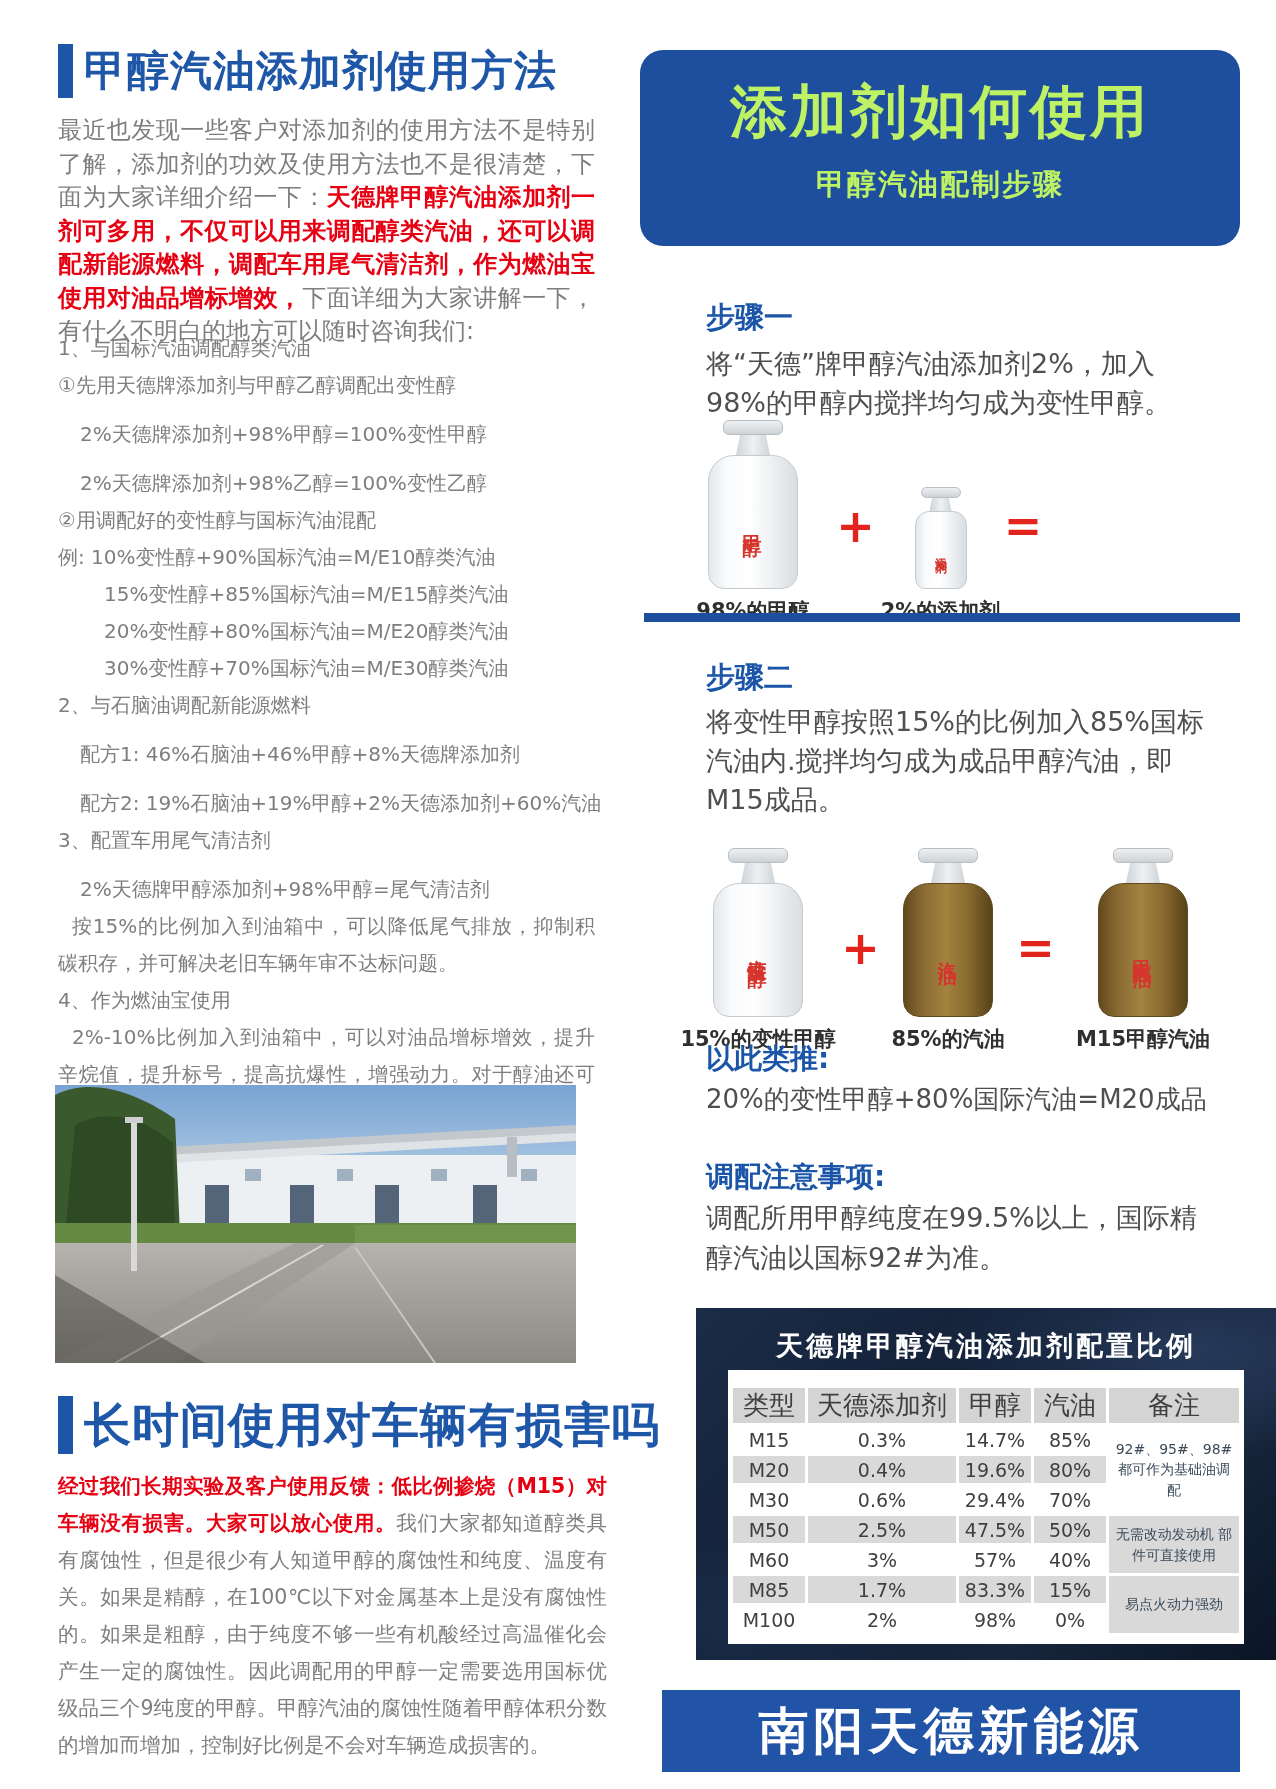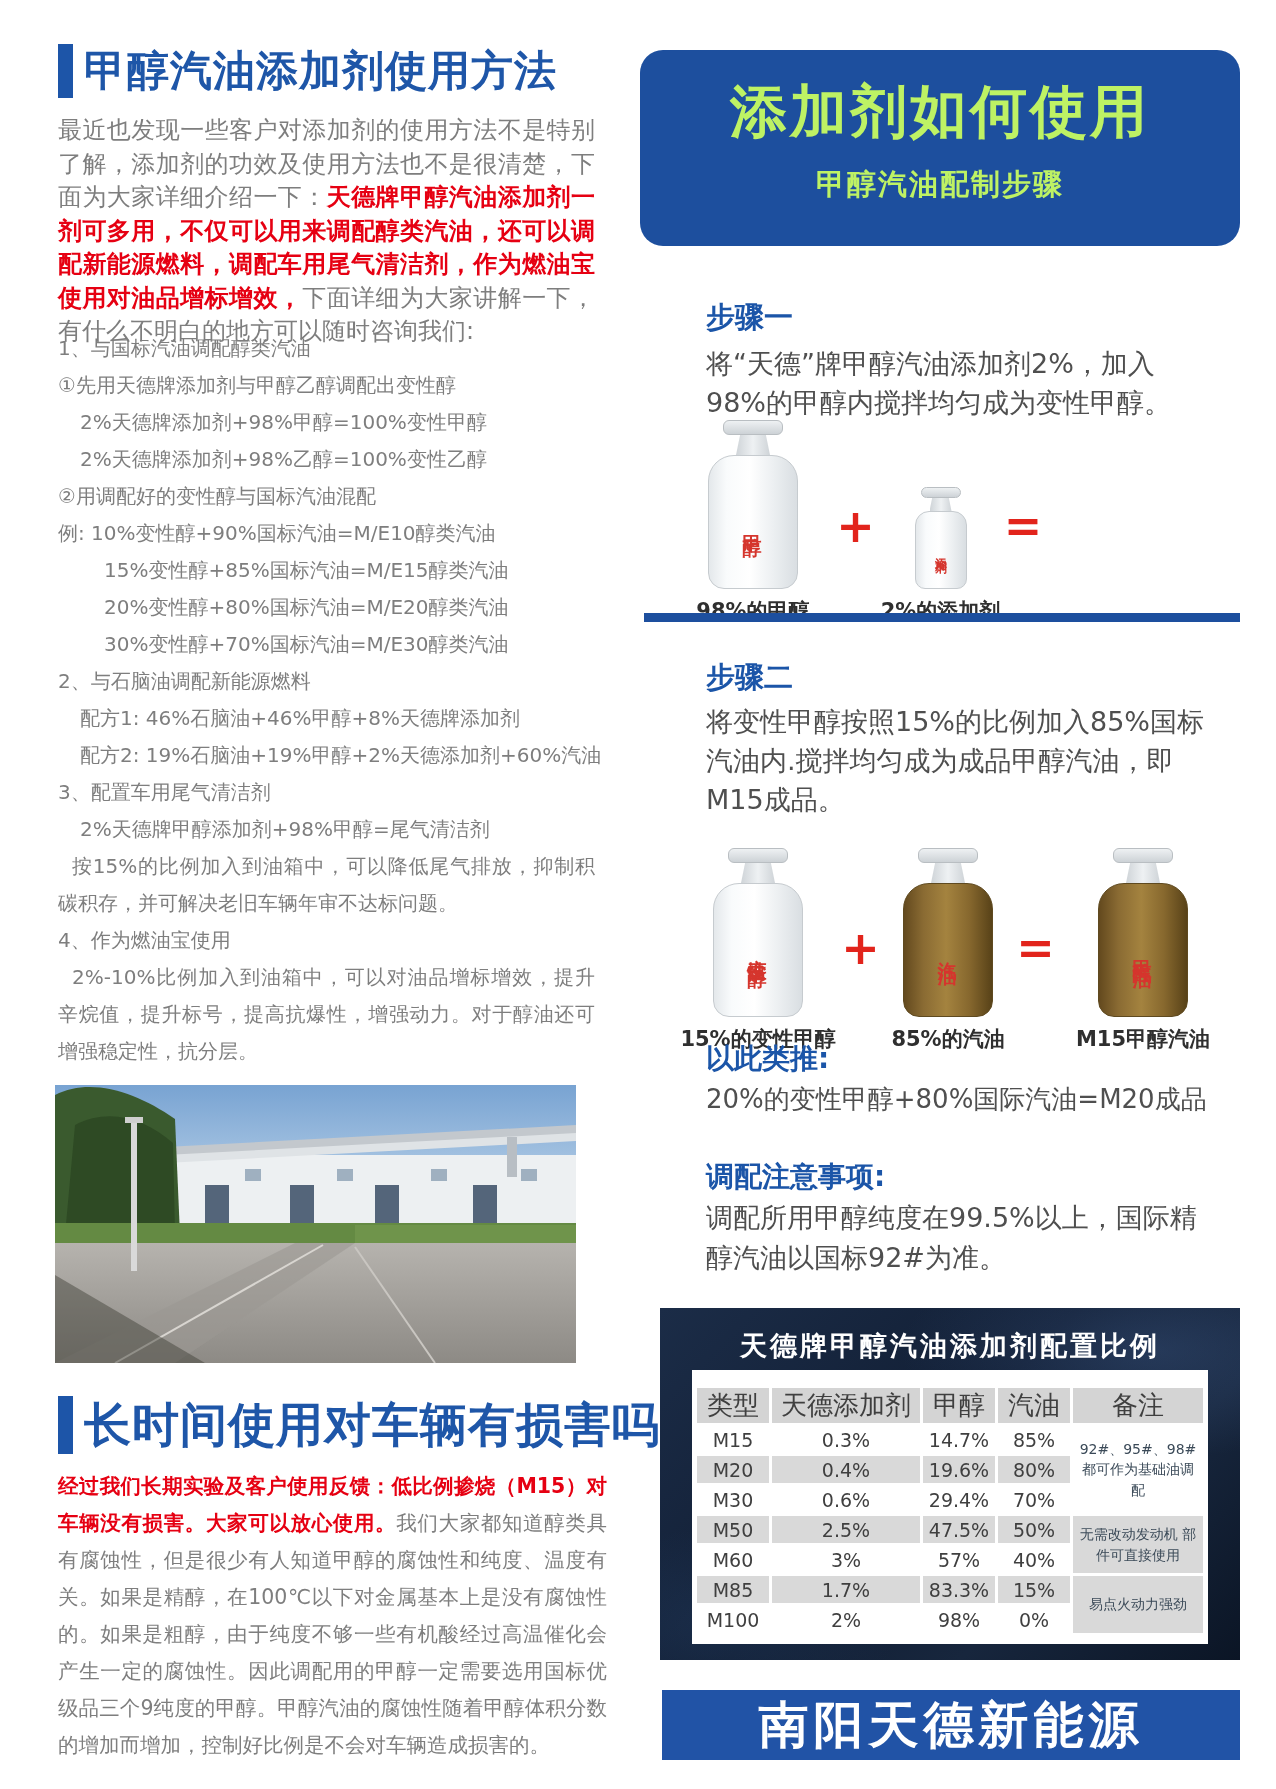--- a/index.html
+++ b/index.html
@@ -19,21 +19,21 @@
   #title2 .bar{height:58px;}
   #title2 .txt{font-size:47px;}
 
   #intro{position:absolute;left:58px;top:114px;width:537px;
     font-size:24px;line-height:33.5px;color:#7e7e7e;text-align:justify;}
   .redbold{color:#e60012;font-weight:bold;}
 
   #usage-list{position:absolute;left:58px;top:330px;width:552px;
     font-size:20px;line-height:37px;color:#7e7e7e;}
   #usage-list .li{white-space:nowrap;}
-  #usage-list .n1{text-indent:22px;}
+  #usage-list .n1{text-indent:22px;margin-top:12px;}
   #usage-list .n2{padding-left:46px;}
   #usage-list .wrap{white-space:normal;text-indent:14px;width:537px;text-align:justify;}
 
   #photo{position:absolute;left:55px;top:1085px;width:521px;height:278px;}
 
   #text2{position:absolute;left:58px;top:1468px;width:549px;
     font-size:20.5px;line-height:37px;color:#7e7e7e;text-align:justify;}
 
   
   #r-header{position:absolute;left:640px;top:50px;width:600px;height:196px;
@@ -78,38 +78,38 @@
   #divider{position:absolute;left:644px;top:613px;width:596px;height:9px;background:#1d4f9e;}
 
   .mini-head{position:absolute;left:706px;font-size:28px;font-weight:bold;color:#1b55a8;white-space:nowrap;}
   #analogy-head{top:1040px;}
   #analogy-lines{position:absolute;left:706px;top:1080px;font-size:26px;line-height:39px;
     color:#4f4f4f;white-space:nowrap;}
   #notice-head{top:1158px;}
   #notice-body{position:absolute;left:706px;top:1198px;width:492px;
     font-size:27px;line-height:40px;color:#4f4f4f;}
 
-  #panel{position:absolute;left:660px;top:1308px;width:580px;height:352px;
+  #panel{position:absolute;left:696px;top:1308px;width:580px;height:352px;
     background:
       radial-gradient(420px 180px at 85% 12%, rgba(70,100,150,0.35), rgba(0,0,0,0) 60%),
       radial-gradient(300px 160px at 10% 90%, rgba(40,70,110,0.30), rgba(0,0,0,0) 60%),
       linear-gradient(135deg,#1b2c47 0%,#121f35 45%,#17263d 70%,#0b1525 100%);}
   #panel-title{color:#ffffff;font-size:27px;font-weight:bold;text-align:center;
     letter-spacing:3px;padding-top:20px;}
   #panel-white{position:absolute;left:32px;right:32px;top:62px;bottom:16px;background:#ffffff;}
   table.cfg{border-collapse:separate;border-spacing:3px;margin:15px auto 0 auto;}
   table.cfg th{background:#d4d4d4;font-size:26px;font-weight:normal;color:#3f3f3f;
     height:31px;padding:0 9px;text-align:center;}
   table.cfg td{font-size:19px;color:#3f3f3f;height:25px;text-align:center;
     vertical-align:middle;background:#ffffff;min-width:70px;}
   table.cfg td.g{background:#d9d9d9;}
   table.cfg td.note{font-size:14px;color:#3b4a58;width:112px;line-height:1.45;padding:0 5px;}
   table.cfg td.note.gn{background:#d9d9d9;}
 
-  #footer{position:absolute;left:662px;top:1690px;width:578px;height:70px;background:#2153a6;
+  #footer{position:absolute;left:662px;top:1690px;width:578px;height:82px;background:#2153a6;
     display:flex;align-items:center;justify-content:center;
     color:#ffffff;font-size:50px;font-weight:bold;letter-spacing:5px;font-family:Liberation Mono, monospace;}
 </style>
 </head>
 <body>
 
 <div class="sec-title" id="title1">
   <div class="bar"></div>
   <div class="txt">甲醇汽油添加剂使用方法</div>
 </div>

